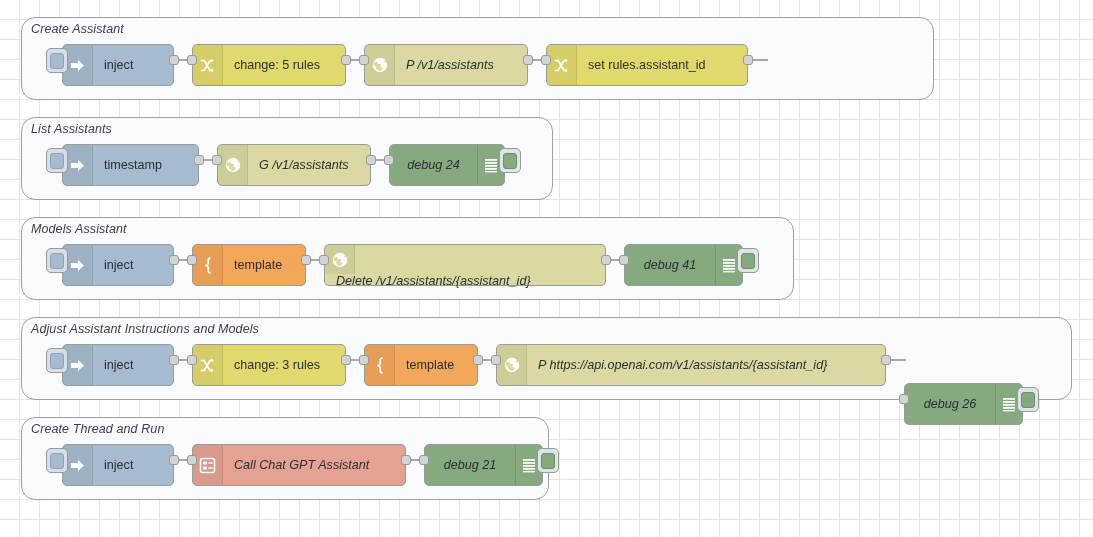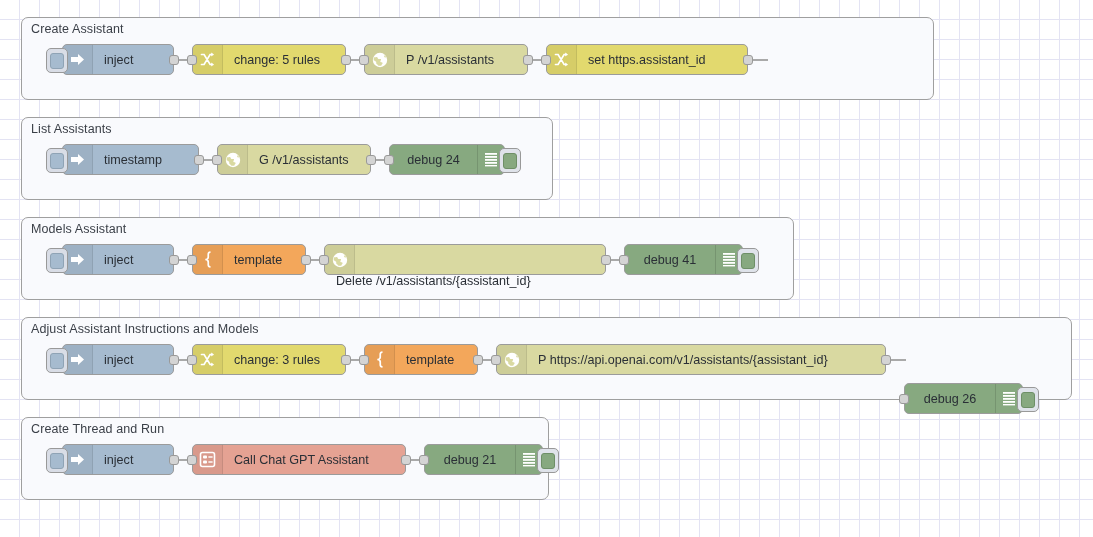--- a/index.html
+++ b/index.html
@@ -26,38 +26,39 @@
       linear-gradient(to bottom, #e3e3f3 1px, transparent 1px);
     background-size: 20px 20px;
     background-position: -1px -1px;
   }
 
   
   .group {
     position: absolute;
     box-sizing: border-box;
     border: 1.6px solid #9f9f9f;
-    border-radius: 7px;
+    border-radius: 14px;
     background: #f9fafd;
     background-clip: padding-box;
+    font-style: italic;
   }
   .group-label {
     position: absolute;
     left: 9px;
     top: 4px;
     font-size: 12.5px;
     color: #3a3f47;
     letter-spacing: .1px;
     white-space: nowrap;
   }
 
   
   .node {
     position: absolute;
-    height: 31px;
+    height: 42px;
     box-sizing: border-box;
     border: 1px solid #9b9b9b;
     border-radius: 5px;
     display: flex;
     align-items: stretch;
     overflow: visible;
   }
   .node .icon-box {
     width: 29px;
     flex: 0 0 29px;
@@ -72,21 +73,21 @@
   .node .icon-box svg { display: block; }
   .node .label {
     flex: 1 1 auto;
     display: flex;
     align-items: center;
     padding: 0 11px;
     font-size: 12.6px;
     color: #2a2f36;
     white-space: nowrap;
   }
-  .node .label.italic { }
+  .node .label.italic { font-style: italic; }
 
   
   .btn-left {
     position: absolute;
     left: -17px;
     top: 3px;
     width: 22px;
     height: 25px;
     box-sizing: border-box;
     border: 1.5px solid #999;
@@ -228,21 +229,21 @@
   </div>
 
   <div class="node n-change" style="left:546px; top:44px; width:202px;">
     <div class="icon-box">
       <svg width="17" height="17" viewBox="0 0 17 17">
         <path d="M2.5 3.5h2.6l6 10h2.6M2.5 13.5h2.6l6-10h2.6" stroke="#fff" stroke-width="1.7" fill="none" stroke-linecap="round"></path>
         <path d="M12.2 1.4l2.6 2.1-2.6 2.1z" fill="#fff"></path>
         <path d="M12.2 11.4l2.6 2.1-2.6 2.1z" fill="#fff"></path>
       </svg>
     </div>
-    <div class="label">set https.assistant_id</div>
+    <div class="label">set rules.assistant_id</div>
     <div class="port in"></div>
     <div class="port out"></div>
   </div>
 
 
   <div class="group" style="left:21px; top:117px; width:532px; height:83px;text-align:right;">
     <div class="group-label">List Assistants</div>
   </div>
 
   <div class="wire" style="left:197px; top:159px; width:22px;"></div>

